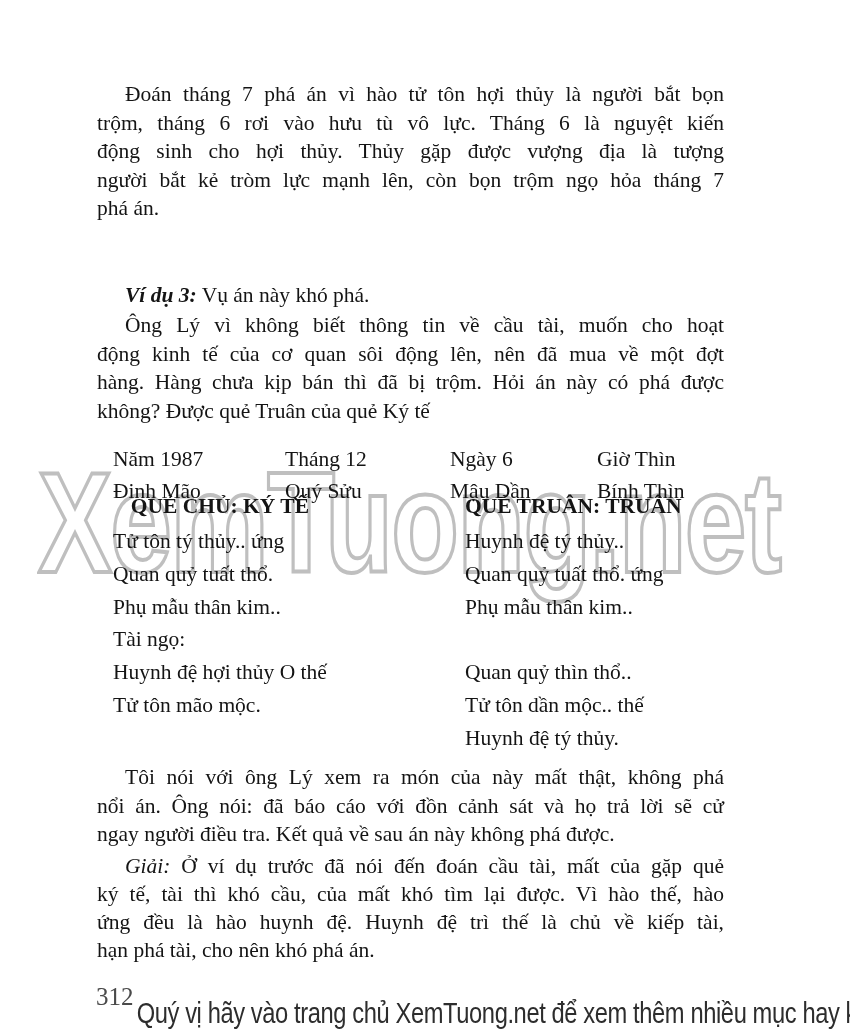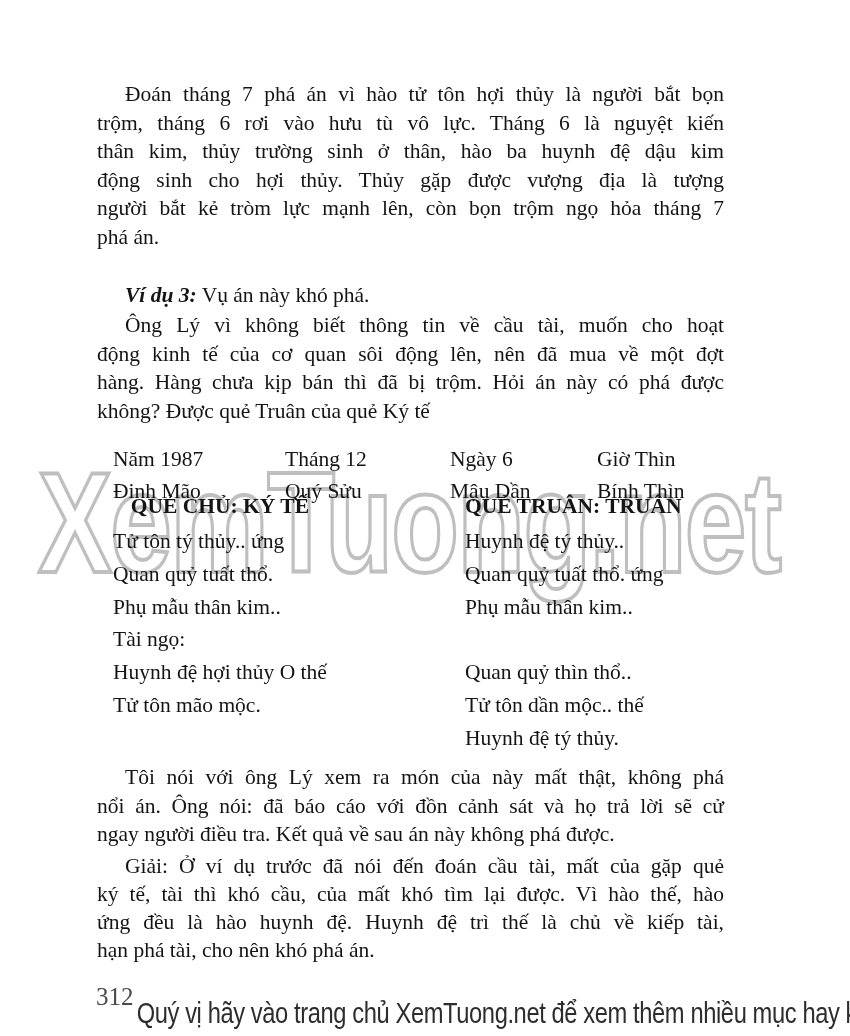--- a/index.html
+++ b/index.html
@@ -39,21 +39,21 @@
     font-size:21.5px;
   }
   .bline{line-height:28.5px;white-space:nowrap;}
   .jline{
     white-space:normal;
     text-align:justify;
     text-align-last:justify;
   }
   .indent{text-indent:28px;}
   .lead-bi{font-weight:bold;font-style:italic;}
-  .lead-i{}
+  .lead-i{font-style:italic;}
 
   
   .daterow{
     position:absolute;left:85px;width:640px;
     display:grid;
     grid-template-columns:172px 165px 147px auto;
     padding-left:28px;
     font-size:21.5px;
     box-sizing:border-box;
     margin-top:28px;
@@ -98,21 +98,20 @@
 
 <div class="page">
 
   <div class="watermark">XemTuong.net</div>
 
   <div class="content">
 
     <div class="block" style="top:80px;">
       <div class="bline jline indent">Đoán tháng 7 phá án vì hào tử tôn hợi thủy là người bắt bọn</div>
       <div class="bline jline">trộm, tháng 6 rơi vào hưu tù vô lực. Tháng 6 là nguyệt kiến</div>
-      <div class="bline jline">thân kim, thủy trường sinh ở thân, hào ba huynh đệ dậu kim</div>
       <div class="bline jline">động sinh cho hợi thủy. Thủy gặp được vượng địa là tượng</div>
       <div class="bline jline">người bắt kẻ tròm lực mạnh lên, còn bọn trộm ngọ hỏa tháng 7</div>
       <div class="bline">phá án.</div>
     </div>
 
     <div class="block" style="top:281px;">
       <div class="bline indent"><span class="lead-bi">Ví dụ 3:</span><span> Vụ án này khó phá.</span></div>
     </div>
 
     <div class="block" style="top:311px;">

